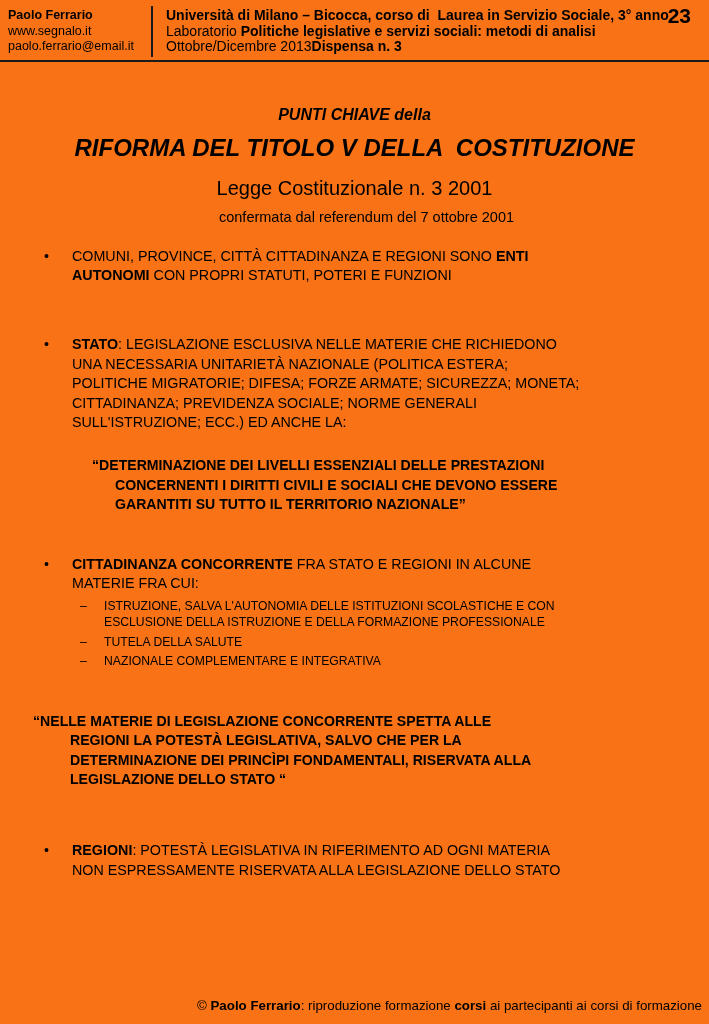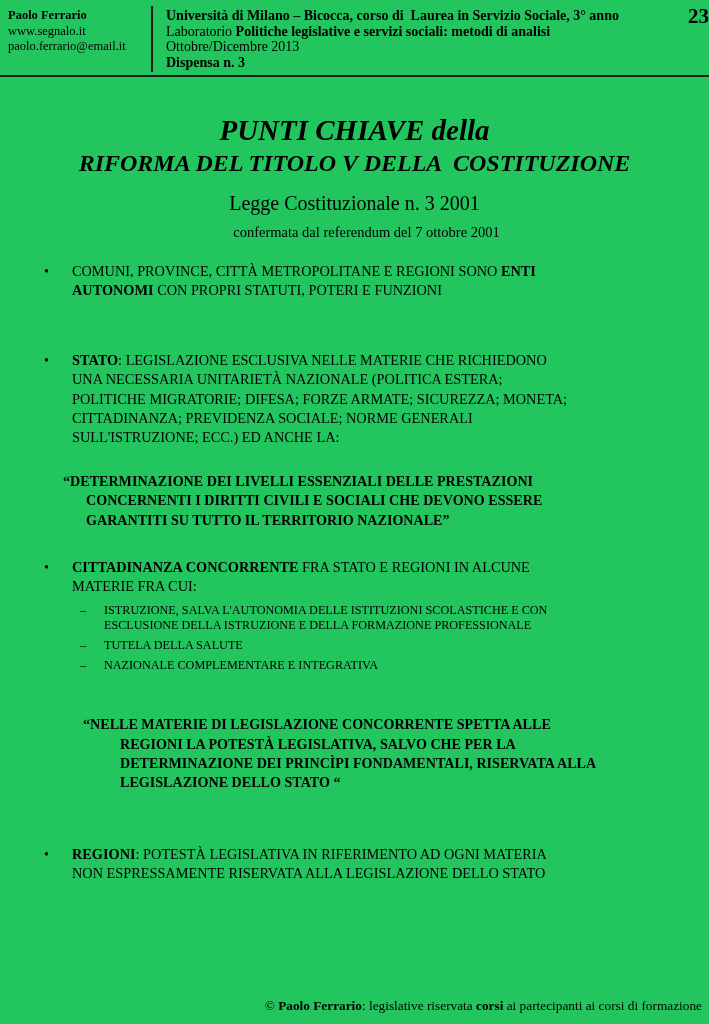--- a/index.html
+++ b/index.html
@@ -1,47 +1,47 @@
 <!DOCTYPE html>
 <html><head>
 <meta charset="utf-8">
 <style>
   html,body{margin:0;padding:0;}
   body{width:709px;height:1024px;background:#ffffff;color:#000;
        font-family:"Liberation Sans","DejaVu Sans",sans-serif;overflow:hidden;}
-  .page{position:relative;width:709px;height:1024px;background:#22c55e;font-family:Liberation Serif, serif;}
+  .page{position:relative;width:709px;height:1024px;background:#f97316;}
   .bold{font-weight:bold;}
 
   
   header{display:flex;align-items:stretch;border-bottom:2.5px solid #1a1a1a;
          position:relative;padding:6px 0 3px 0;}
   .h-left{flex:0 0 143px;border-right:2px solid #1a1a1a;padding:2px 0 2px 8px;
           font-size:12.5px;line-height:15.5px;}
   .h-right{flex:1;padding:2px 56px 2px 13px;font-size:14px;line-height:15.5px;}
   .hr-line1{white-space:nowrap;font-weight:bold;}
-  .hr-line3{display:flex;justify-content:flex-start;flex-direction:column;}
-  .page-number{position:absolute;top:4px;right:0;font-size:21px;font-weight:bold;}
+  .hr-line3{display:flex;justify-content:flex-start;}
+  .page-number{position:absolute;top:4px;right:18px;font-size:21px;font-weight:bold;}
 
   
   .title-block{margin-top:38px;text-align:center;}
-  .t1{font-size:29px;font-weight:bold;font-style:italic;line-height:30px;}
+  .t1{font-size:16px;font-weight:bold;font-style:italic;line-height:30px;}
   .t2{font-size:24px;font-weight:bold;font-style:italic;line-height:36px;}
   .law{font-size:20px;line-height:34px;margin-top:5px;}
   .confirm{font-size:14.5px;line-height:19px;margin-top:3px;margin-left:24px;}
 
   
   .content{margin-top:20px;font-size:14.3px;line-height:19.4px;}
   .bullet{position:relative;padding-left:72px;padding-right:26px;white-space:pre-line;}
   .marker{position:absolute;left:44px;top:0;white-space:normal;}
   .b1{margin-bottom:50px;}
   .b2{margin-bottom:24px;}
   .b3{margin-bottom:0;}
   .quote{font-weight:bold;white-space:pre-line;font-size:14.1px;line-height:19.4px;}
-  .q1{padding-left:86px;text-indent:-23px;margin-bottom:28px;}
-  .q2{padding-left:120px;text-indent:-37px;margin-top:42px;margin-bottom:52px;}
+  .q1{padding-left:115px;text-indent:-23px;margin-bottom:40px;}
+  .q2{padding-left:70px;text-indent:-37px;margin-top:42px;margin-bottom:52px;}
   .sub{font-size:12.2px;line-height:15.6px;margin-top:6px;}
   .subitem{position:relative;padding-left:104px;padding-right:30px;
            white-space:pre-line;margin-top:4px;}
   .subitem:first-child{margin-top:0;}
   .dash{position:absolute;left:80px;top:0;white-space:normal;}
 
   
   .footer{position:absolute;bottom:10px;right:7px;font-size:13.3px;line-height:16px;}
 </style>
 </head>
@@ -69,21 +69,21 @@
   <main>
     <div class="title-block">
       <div class="t1">PUNTI CHIAVE della</div>
       <div class="t2">RIFORMA DEL TITOLO V DELLA &nbsp;COSTITUZIONE</div>
       <div class="law">Legge Costituzionale n. 3 2001</div>
       <div class="confirm">confermata dal referendum del 7 ottobre 2001</div>
     </div>
 
     <div class="content">
 
-      <div class="bullet b1"><span class="marker">•</span><span>COMUNI, PROVINCE, CITTÀ METROPOLITANE E REGIONI SONO </span><span class="bold">ENTI
+      <div class="bullet b1"><span class="marker">•</span><span>COMUNI, PROVINCE, CITTÀ CITTADINANZA E REGIONI SONO </span><span class="bold">ENTI
 AUTONOMI</span><span> CON PROPRI STATUTI, POTERI E FUNZIONI</span></div>
 
       <div class="bullet b2"><span class="marker">•</span><span class="bold">STATO</span><span>: LEGISLAZIONE ESCLUSIVA NELLE MATERIE CHE RICHIEDONO
 UNA NECESSARIA UNITARIETÀ NAZIONALE (POLITICA ESTERA;
 POLITICHE MIGRATORIE; DIFESA; FORZE ARMATE; SICUREZZA; MONETA;
 CITTADINANZA; PREVIDENZA SOCIALE; NORME GENERALI
 SULL'ISTRUZIONE; ECC.) ED ANCHE LA:</span></div>
 
       <div class="quote q1">“DETERMINAZIONE DEI LIVELLI ESSENZIALI DELLE PRESTAZIONI
 CONCERNENTI I DIRITTI CIVILI E SOCIALI CHE DEVONO ESSERE
@@ -103,15 +103,15 @@
 REGIONI LA POTESTÀ LEGISLATIVA, SALVO CHE PER LA
 DETERMINAZIONE DEI PRINCÌPI FONDAMENTALI, RISERVATA ALLA
 LEGISLAZIONE DELLO STATO “</div>
 
       <div class="bullet b4"><span class="marker">•</span><span class="bold">REGIONI</span><span>: POTESTÀ LEGISLATIVA IN RIFERIMENTO AD OGNI MATERIA
 NON ESPRESSAMENTE RISERVATA ALLA LEGISLAZIONE DELLO STATO</span></div>
 
     </div>
   </main>
 
-  <div class="footer"><span>© </span><span class="bold">Paolo Ferrario</span><span>: legislative riservata </span><span class="bold">corsi</span><span> ai partecipanti ai corsi di formazione</span></div>
+  <div class="footer"><span>© </span><span class="bold">Paolo Ferrario</span><span>: riproduzione formazione </span><span class="bold">corsi</span><span> ai partecipanti ai corsi di formazione</span></div>
 
 </div>
 
 </body></html>

